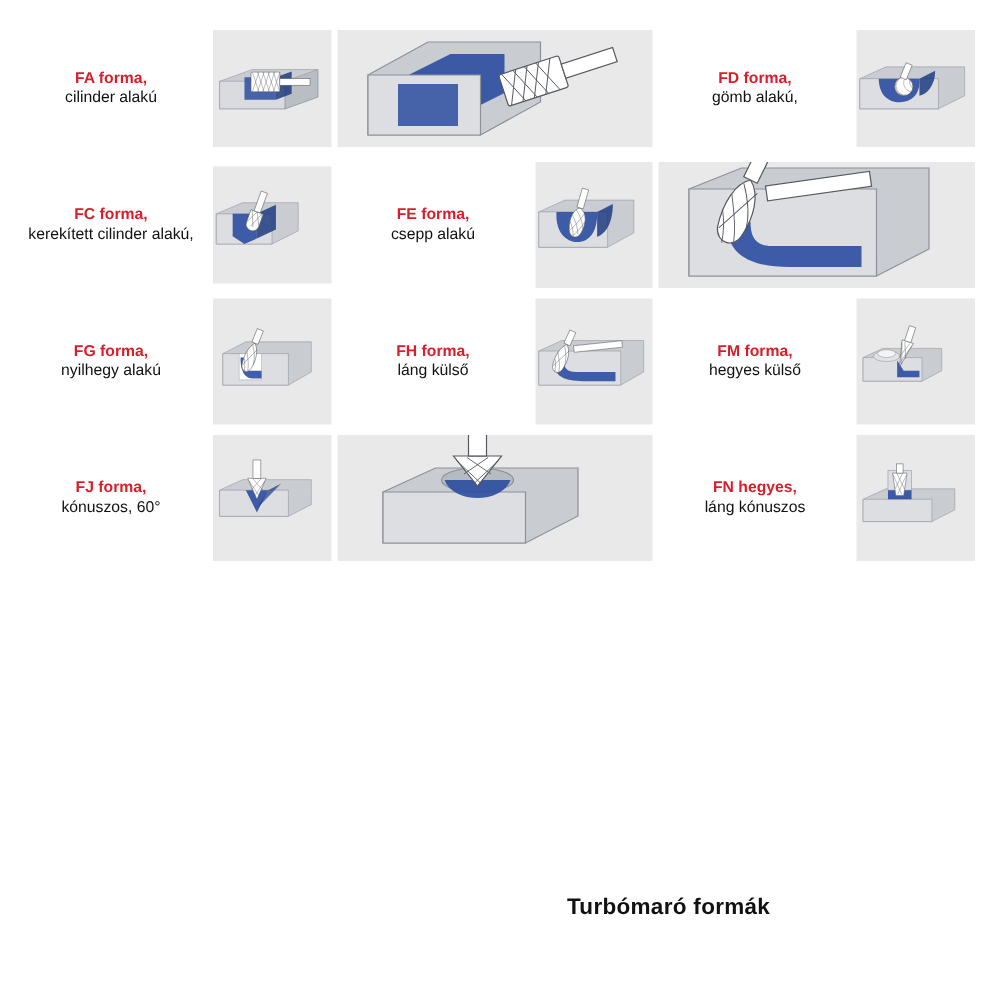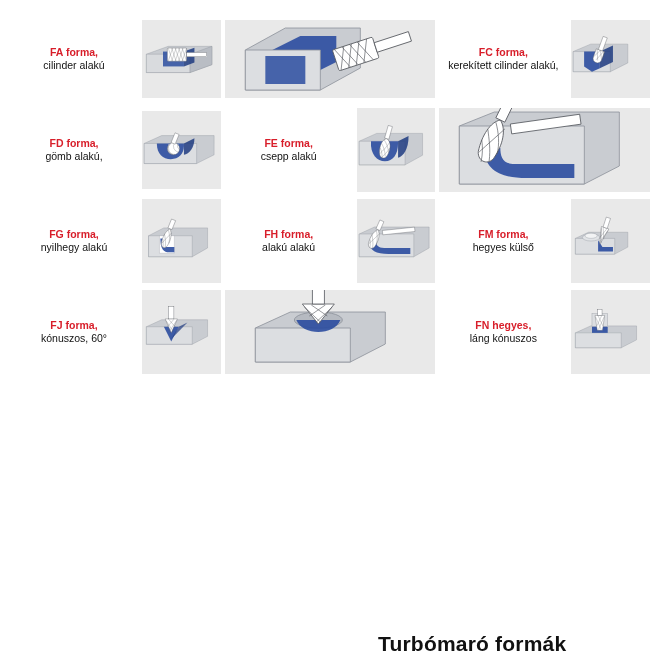--- a/index.html
+++ b/index.html
@@ -64,25 +64,24 @@
   .figure.tall { height: 84px; }
   svg.fig {
     display: block;
     width: 100%;
     height: 100%;
   }
   .title {
     position: absolute;
     left: 378px;
     top: 596px;
-    font-size: 21px;
+    font-size: 15px;
     font-weight: bold;
     color: #111111;
     letter-spacing: 0.2px;
-    margin-top: 36px;
   }
   .empty-cell { background: transparent; }
 </style>
 </head>
 <body>
 
 <div class="sheet">
 
   <div class="grid">
 
@@ -138,20 +137,45 @@
                 <line x1="36" y1="0" x2="26" y2="22"></line>
             </g>
             <rect x="42" y="6" width="36" height="10" fill="#ffffff" stroke="#55585e" stroke-width="0.8"></rect>
           </g>
         </svg>
       </div>
     </div>
 
     <div class="cell">
       <div class="labelbox">
+        <div class="code">FD forma,</div>
+        <div class="desc">gömb alakú,</div>
+      </div>
+      <div class="figure">
+        <svg class="fig" viewBox="0 0 180 78" preserveAspectRatio="xMidYMid meet">
+          <polygon points="5,24 45,6 165,6 165,50 125,70 5,70" fill="#c9ccd1" stroke="#8c9099" stroke-width="0.8"></polygon>
+          <polygon points="5,24 125,24 125,70 5,70" fill="#dcdee1" stroke="#8c9099" stroke-width="0.8"></polygon>
+          <path d="M34,24 C34,48 48,60 66,60 C84,60 96,48 96,30 L96,24 Z" fill="#2b4da0" opacity="0.9"></path>
+          <path d="M96,24 L120,12 C120,34 108,48 96,50 Z" fill="#1f3b80" opacity="0.85"></path>
+          <g transform="translate(72,22)">
+            <circle cx="0" cy="14" r="14" fill="#ffffff" stroke="#55585e" stroke-width="0.8"></circle>
+            <g stroke="#55585e" stroke-width="0.6">
+              <path d="M-12,8 A14,14 0 0 0 -2,27" fill="none"></path>
+              <path d="M-6,2 A14,14 0 0 0 4,27" fill="none"></path>
+              <path d="M2,1 A14,14 0 0 0 11,22" fill="none"></path>
+              <path d="M9,4 A14,14 0 0 0 13,16" fill="none"></path>
+            </g>
+            <rect x="-5" y="-22" width="10" height="24" fill="#ffffff" stroke="#55585e" stroke-width="0.8" transform="rotate(22)"></rect>
+          </g>
+        </svg>
+      </div>
+    </div>
+
+    <div class="cell">
+      <div class="labelbox">
         <div class="code">FC forma,</div>
         <div class="desc">kerekített cilinder alakú,</div>
       </div>
       <div class="figure">
         <svg class="fig" viewBox="0 0 180 78" preserveAspectRatio="xMidYMid meet">
           <polygon points="5,22 45,5 130,5 130,48 90,68 5,68" fill="#c9ccd1" stroke="#8c9099" stroke-width="0.8"></polygon>
           <polygon points="5,22 90,22 90,68 5,68" fill="#dcdee1" stroke="#8c9099" stroke-width="0.8"></polygon>
           <path d="M30,22 L66,22 L66,60 L48,68 L30,56 Z" fill="#2b4da0" opacity="0.9"></path>
           <path d="M66,22 L96,8 L96,46 L66,60 Z" fill="#1f3b80" opacity="0.85"></path>
           <g transform="translate(60,10) rotate(20)">
@@ -164,45 +188,20 @@
                 <line x1="18" y1="6" x2="8" y2="30"></line>
             </g>
             <rect x="5" y="-26" width="10" height="32" fill="#ffffff" stroke="#55585e" stroke-width="0.8"></rect>
           </g>
         </svg>
       </div>
     </div>
 
     <div class="cell">
       <div class="labelbox">
-        <div class="code">FD forma,</div>
-        <div class="desc">gömb alakú,</div>
-      </div>
-      <div class="figure">
-        <svg class="fig" viewBox="0 0 180 78" preserveAspectRatio="xMidYMid meet">
-          <polygon points="5,24 45,6 165,6 165,50 125,70 5,70" fill="#c9ccd1" stroke="#8c9099" stroke-width="0.8"></polygon>
-          <polygon points="5,24 125,24 125,70 5,70" fill="#dcdee1" stroke="#8c9099" stroke-width="0.8"></polygon>
-          <path d="M34,24 C34,48 48,60 66,60 C84,60 96,48 96,30 L96,24 Z" fill="#2b4da0" opacity="0.9"></path>
-          <path d="M96,24 L120,12 C120,34 108,48 96,50 Z" fill="#1f3b80" opacity="0.85"></path>
-          <g transform="translate(72,22)">
-            <circle cx="0" cy="14" r="14" fill="#ffffff" stroke="#55585e" stroke-width="0.8"></circle>
-            <g stroke="#55585e" stroke-width="0.6">
-              <path d="M-12,8 A14,14 0 0 0 -2,27" fill="none"></path>
-              <path d="M-6,2 A14,14 0 0 0 4,27" fill="none"></path>
-              <path d="M2,1 A14,14 0 0 0 11,22" fill="none"></path>
-              <path d="M9,4 A14,14 0 0 0 13,16" fill="none"></path>
-            </g>
-            <rect x="-5" y="-22" width="10" height="24" fill="#ffffff" stroke="#55585e" stroke-width="0.8" transform="rotate(22)"></rect>
-          </g>
-        </svg>
-      </div>
-    </div>
-
-    <div class="cell">
-      <div class="labelbox">
         <div class="code">FE forma,</div>
         <div class="desc">csepp alakú</div>
       </div>
       <div class="figure tall">
         <svg class="fig" viewBox="0 0 180 84" preserveAspectRatio="xMidYMid meet">
           <polygon points="5,22 45,4 150,4 150,54 110,76 5,76" fill="#c9ccd1" stroke="#8c9099" stroke-width="0.8"></polygon>
           <polygon points="5,22 110,22 110,76 5,76" fill="#dcdee1" stroke="#8c9099" stroke-width="0.8"></polygon>
           <path d="M32,22 C30,52 46,68 64,68 C82,68 94,52 94,26 L94,22 Z" fill="#2b4da0" opacity="0.9"></path>
           <path d="M94,22 L118,10 C118,40 106,56 94,60 Z" fill="#1f3b80" opacity="0.85"></path>
           <g transform="translate(68,16) rotate(16)">
@@ -262,21 +261,21 @@
             </g>
             <rect x="-5" y="-22" width="10" height="22" fill="#ffffff" stroke="#55585e" stroke-width="0.8"></rect>
           </g>
         </svg>
       </div>
     </div>
 
     <div class="cell">
       <div class="labelbox">
         <div class="code">FH forma,</div>
-        <div class="desc">alakú alakú</div>
+        <div class="desc">láng külső</div>
       </div>
       <div class="figure tall">
         <svg class="fig" viewBox="0 0 180 84" preserveAspectRatio="xMidYMid meet">
           <polygon points="5,26 40,10 165,10 165,58 130,78 5,78" fill="#c9ccd1" stroke="#8c9099" stroke-width="0.8"></polygon>
           <polygon points="5,26 130,26 130,78 5,78" fill="#dcdee1" stroke="#8c9099" stroke-width="0.8"></polygon>
           <path d="M28,44 C28,64 44,72 72,72 L122,72 L122,58 L62,58 C48,58 44,52 44,44 Z" fill="#2b4da0" opacity="0.9"></path>
           <g transform="translate(48,16) rotate(24)">
             <path d="M0,0 C10,8 12,24 9,38 C7,48 -4,48 -7,38 C-10,24 -8,8 0,0 Z" fill="#ffffff" stroke="#55585e" stroke-width="0.8"></path>
             <g stroke="#55585e" stroke-width="0.6">
               <path d="M-8,16 C-3,24 3,32 6,44" fill="none"></path>

